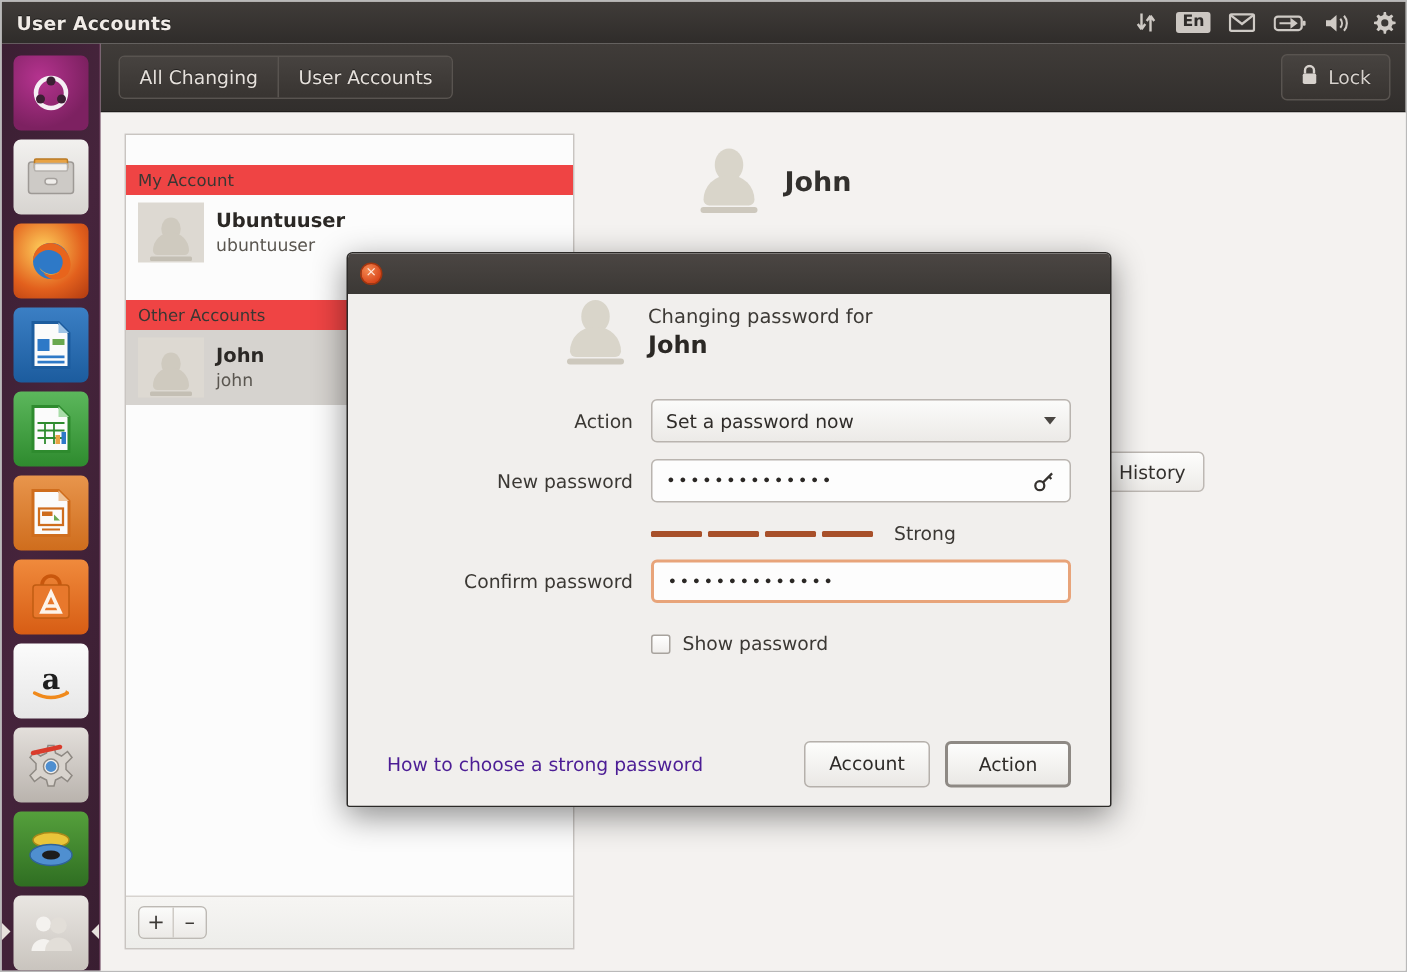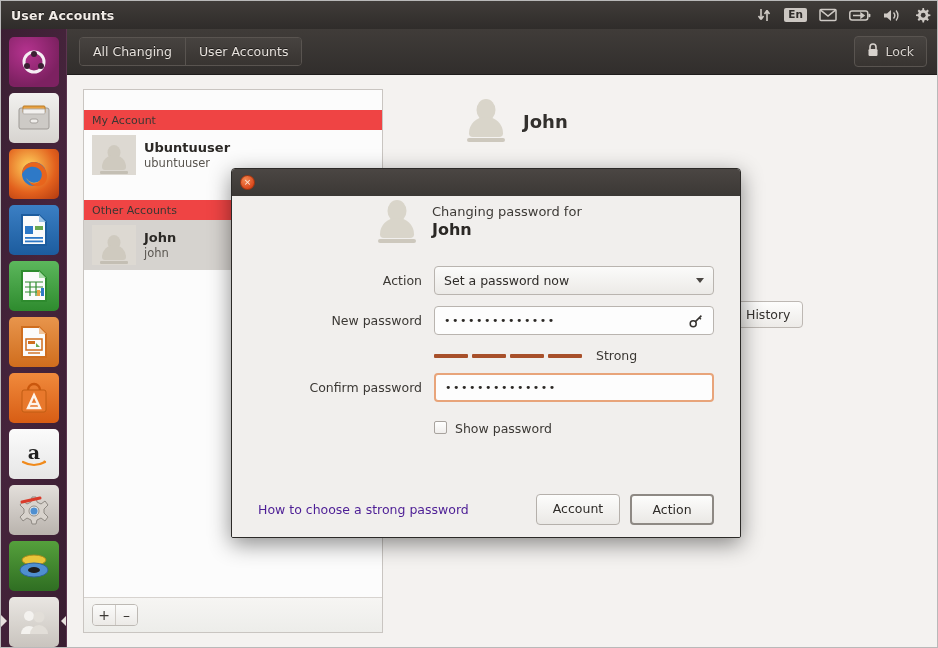--- a/index.html
+++ b/index.html
@@ -308,21 +308,21 @@
   .pw-dots { flex: 1; font-size: 11px; letter-spacing: 1.5px; color: #2b2825; }
   .key-icon { color: #35322f; font-size: 13px; display: flex; align-items: center; }
 
   .meter-row { display: flex; align-items: center; margin: 2px 0 10px 0; }
   .meter-spacer { width: 176px; }
   .meter { display: flex; gap: 4px; }
   .meter-seg { width: 34px; height: 4px; border-radius: 1px; background: #cfcac4; }
   .meter-seg.on { background: #a8502a; }
   .meter-label { margin-left: 14px; font-size: 12.5px; color: #3b3834; }
 
-  .check-row { display: flex; align-items: flex-start; margin-left: 176px; margin-top: 8px; }
+  .check-row { display: flex; align-items: flex-end; margin-left: 176px; margin-top: 8px; }
   .checkbox {
     width: 13px; height: 13px; border: 1px solid #a8a39e; border-radius: 2px;
     background: linear-gradient(#ffffff, #f0eeec);
     margin-right: 8px;
   }
   .check-label { font-size: 12.5px; color: #3b3834; }
 
   .dlg-footer {
     margin-top: auto;
     display: flex; align-items: center;

